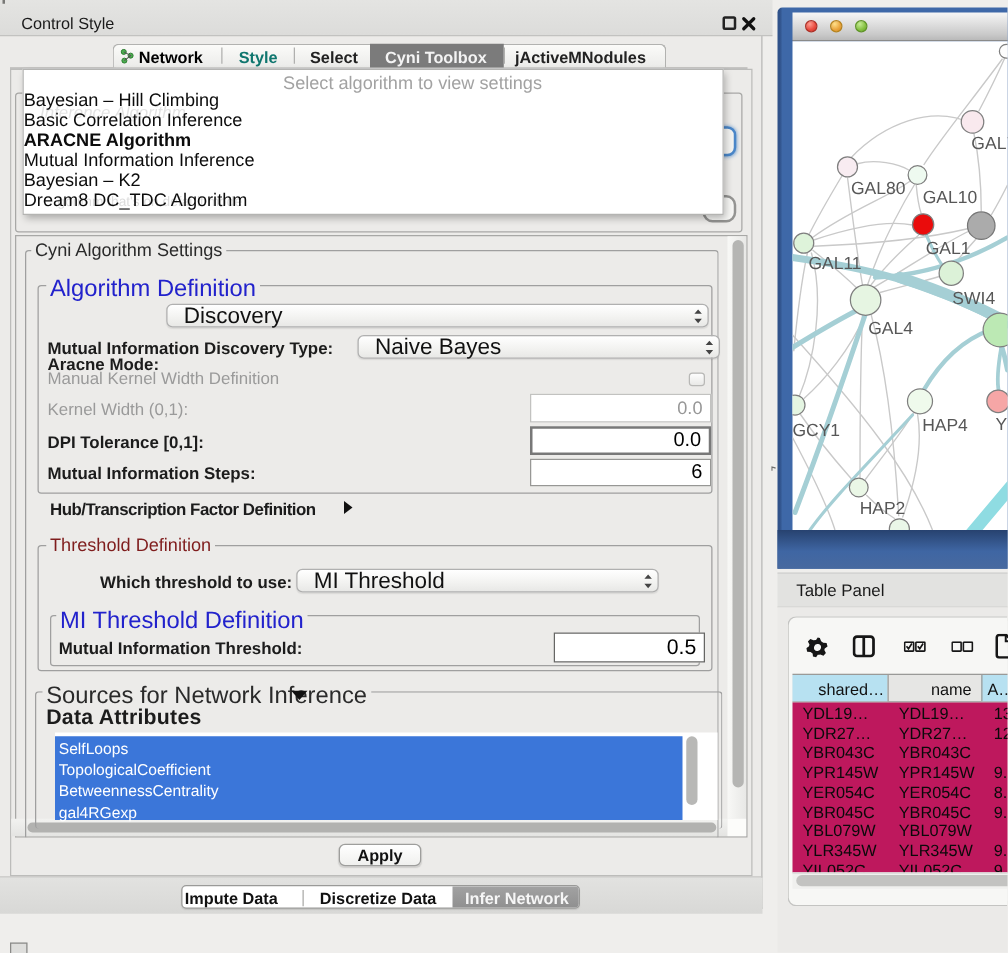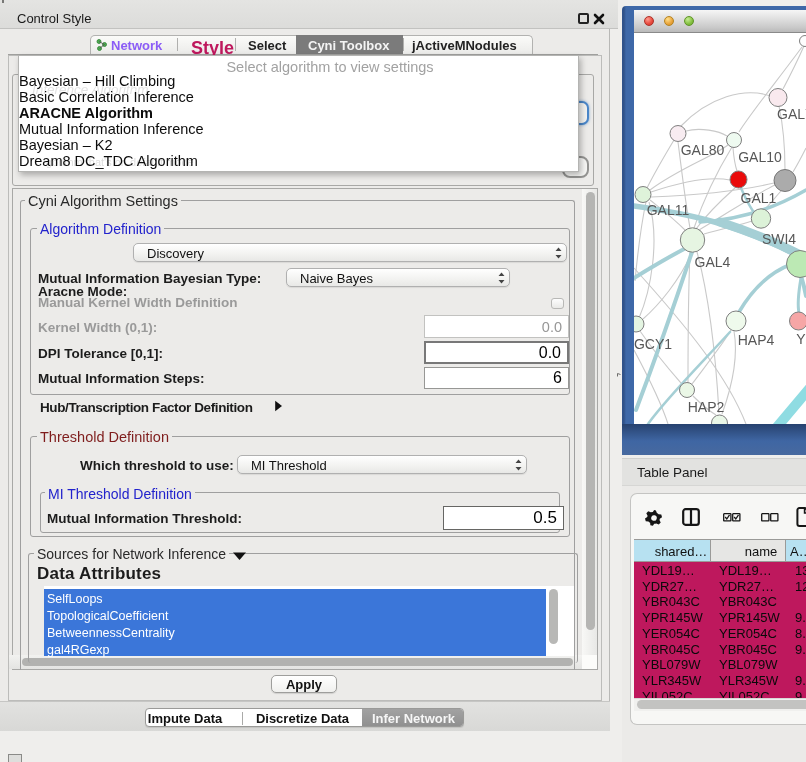--- a/index.html
+++ b/index.html
@@ -1,23 +1,23 @@
 <!DOCTYPE html>
 <html><head>
 <meta charset="utf-8">
 <style>
 * { margin:0; padding:0; box-sizing:border-box; }
 html,body { width:806px; height:762px; overflow:hidden; background:#efeeec; font-family:"Liberation Sans", sans-serif; }
 .abs { position:absolute; }
 .b { font-weight:bold; }
 .lbl { position:absolute; font-size:13.5px; font-weight:bold; color:#1c1c1c; white-space:nowrap; }
-.glbl { position:absolute; font-size:13.5px; font-weight:bold; color:#9a9a9a; white-space:nowrap; }
+.glbl { position:absolute; font-size:13.5px; font-weight:normal; color:#9a9a9a; white-space:nowrap; }
 .grp { position:absolute; border:1px solid #9f9f9f; border-radius:3px; }
-.grpcap { position:absolute; font-size:14px; background:#ecebe9; padding:0 3px; white-space:nowrap; }
-.combo { position:absolute; border:1px solid #b0b0b0; border-radius:5px; background:linear-gradient(#ffffff,#f2f2f0 60%,#e8e8e6); box-shadow:0 1px 1px rgba(0,0,0,0.08); font-size:13px; color:#111;text-align:right; }
+.grpcap { position:absolute; font-size:19px; background:#ecebe9; padding:0 3px; white-space:nowrap; }
+.combo { position:absolute; border:1px solid #b0b0b0; border-radius:5px; background:linear-gradient(#ffffff,#f2f2f0 60%,#e8e8e6); box-shadow:0 1px 1px rgba(0,0,0,0.08); font-size:18px; color:#111;text-align:right; }
 .combo .tx { position:absolute; left:13px; top:50%; transform:translateY(-50%); white-space:nowrap; }
 .combo .ar { position:absolute; right:4px; top:50%; transform:translateY(-50%); width:7px; }
 .field { position:absolute; background:#fff; font-size:13px; text-align:center; padding-right:6px; }
 .fieldtx { position:absolute; right:6px; top:50%; transform:translateY(-50%); }
 </style>
 </head>
 <body>
 
 <div class="abs" id="cpwin" style="left:0;top:4;width:610px;height:727px;background:#ecebe9;border-right:1px solid #b8b8b6;border-bottom:1px solid #b8b8b6;"></div>
 
@@ -37,22 +37,22 @@
 <div class="abs" style="left:296px;top:35px;height:19px;width:107px;background:#7b7b7b;"></div>
 <div class="abs" style="left:177px;top:38px;width:1px;height:13px;background:#b0b0ae;"></div>
 <div class="abs" style="left:235px;top:38px;width:1px;height:13px;background:#b0b0ae;"></div>
 <div class="abs" style="left:403px;top:38px;width:1px;height:13px;background:#b0b0ae;"></div>
 <svg class="abs" style="left:96px;top:39px" width="12" height="12" viewBox="0 0 12 12">
     <circle cx="3" cy="2.5" r="2" fill="#4caf50" stroke="#2e7d32" stroke-width="0.8"></circle>
     <circle cx="8.5" cy="5.5" r="2" fill="#4caf50" stroke="#2e7d32" stroke-width="0.8"></circle>
     <circle cx="3.5" cy="9.5" r="2" fill="#4caf50" stroke="#2e7d32" stroke-width="0.8"></circle>
     <path d="M3 2.5 L8.5 5.5 L3.5 9.5" stroke="#555" stroke-width="0.9" fill="none"></path>
   </svg>
-<div class="abs b" style="left:111px;top:38px;font-size:13px;color:#8b5cf6;">Network</div>
-<div class="abs b" style="left:191px;top:38px;font-size:18px;color:#be185d;text-align:right;">Style</div>
+<div class="abs b" style="left:111px;top:38px;font-size:13px;color:#000000;">Network</div>
+<div class="abs b" style="left:191px;top:38px;font-size:13px;color:#0f766e;text-align:right;">Style</div>
 <div class="abs b" style="left:248px;top:38px;font-size:13px;color:#222;">Select</div>
 <div class="abs b" style="left:308px;top:38px;font-size:13px;color:#f4f4f4;">Cyni Toolbox</div>
 <div class="abs b" style="left:412px;top:38px;font-size:13px;color:#222;">jActiveMNodules</div>
 
 <div class="abs" style="left:8px;top:55px;width:594px;height:646px;border:1px solid #bcbcba;background:#ecebe9;"></div>
 
 <div class="abs" style="left:12px;top:188px;width:586px;height:482px;border:1px solid #a8a8a6;background:#ecebe9;"></div>
 
 <div class="abs" style="left:12px;top:74px;width:582px;height:112px;border:1px solid #a8a8a6;border-radius:3px;"></div>
 <div class="abs" style="left:567px;top:101px;width:22px;height:24px;border:2.5px solid #4a86c8;border-radius:7px;background:#f2f2f0;box-shadow:0 0 3px rgba(74,134,200,0.7);"></div>
@@ -76,22 +76,22 @@
 <div class="grpcap" style="left:37px;top:221px;color:#2222cc;">Algorithm Definition</div>
 
 <div class="lbl" style="left:38px;top:246px;margin-top:38px;">Aracne Mode:</div>
 <div class="combo" style="left:133px;top:243px;width:434px;height:19px;">
     <span class="tx">Discovery</span>
     <svg class="ar" width="7" height="12" viewBox="0 0 7 12">
       <path d="M0.5 4 L3.5 0.5 L6.5 4 Z M0.5 8 L3.5 11.5 L6.5 8 Z" fill="#444"></path>
     </svg>
   </div>
 
-<div class="lbl" style="left:38px;top:271px;">Mutual Information Bayesian Type:</div>
-<div class="combo" style="left:286px;top:268px;width:224px;height:19px;">
+<div class="lbl" style="left:38px;top:271px;">Mutual Information Discovery Type:</div>
+<div class="combo" style="left:286px;top:268px;width:290px;height:19px;">
     <span class="tx">Naive Bayes</span>
     <svg class="ar" width="7" height="12" viewBox="0 0 7 12">
       <path d="M0.5 4 L3.5 0.5 L6.5 4 Z M0.5 8 L3.5 11.5 L6.5 8 Z" fill="#444"></path>
     </svg>
   </div>
 
 <div class="glbl" style="left:38px;top:295px;">Manual Kernel Width Definition</div>
 <div class="abs" style="left:551px;top:298px;width:13px;height:11px;border:1px solid #b8b8b6;border-radius:3px;background:linear-gradient(#fdfdfd,#e9e9e7);"></div>
 
 <div class="glbl" style="left:38px;top:320px;">Kernel Width (0,1):</div>

